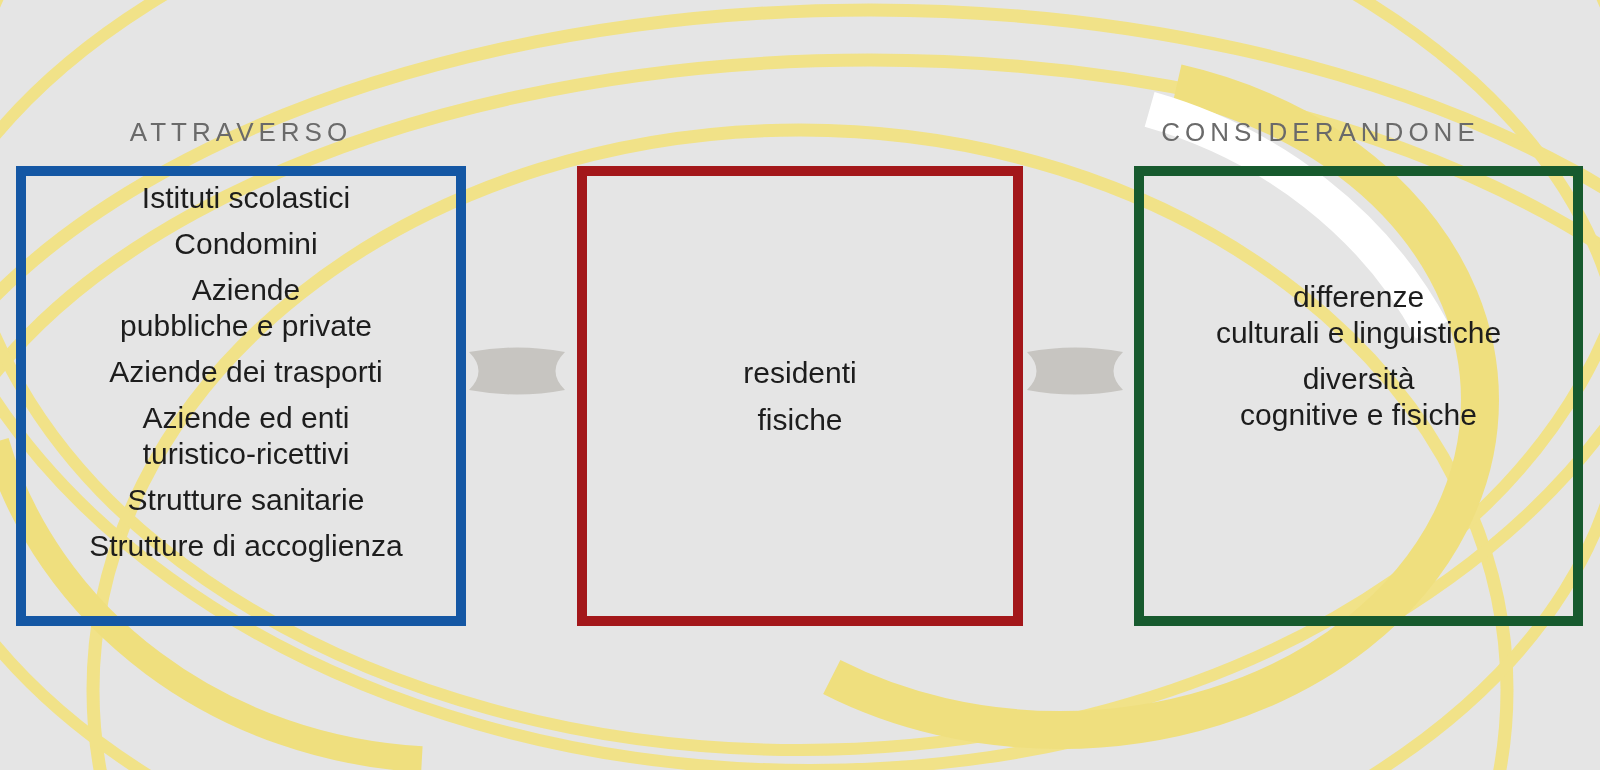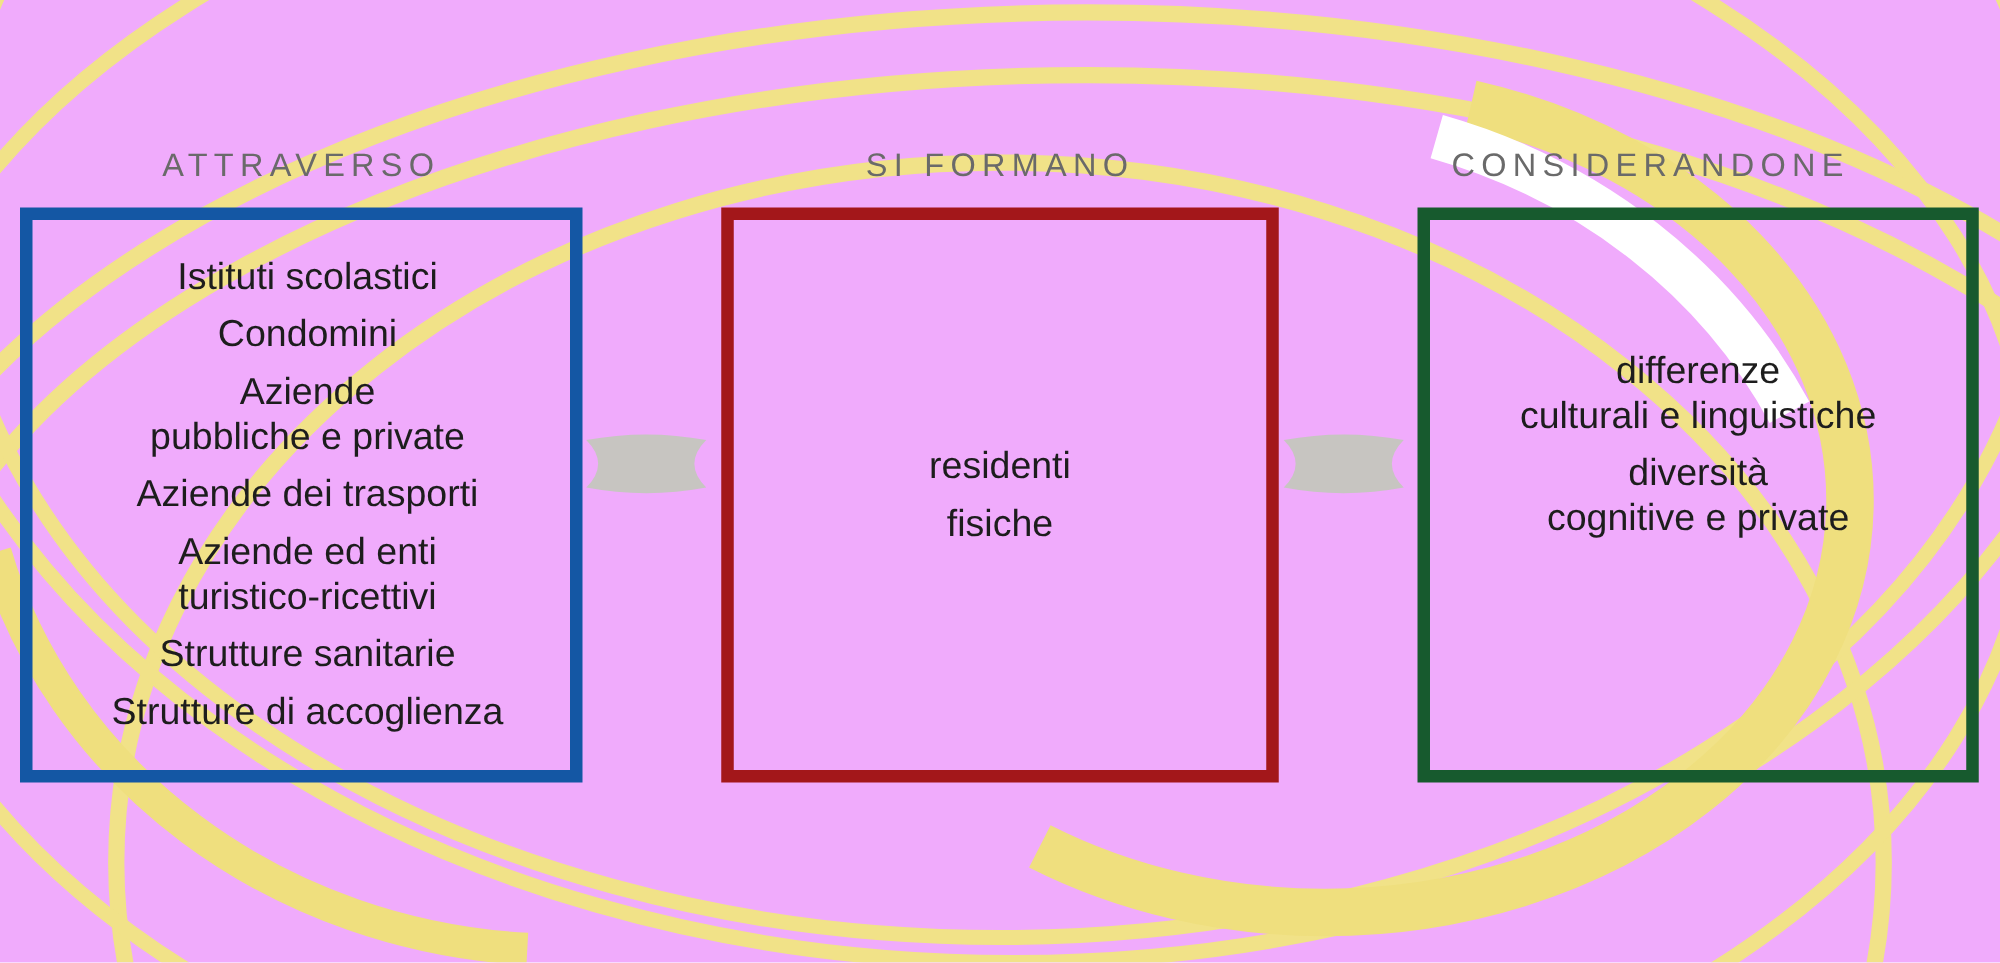--- a/index.html
+++ b/index.html
@@ -1,20 +1,20 @@
 <!DOCTYPE html>
 <html><head>
 <meta charset="utf-8">
 <style>
   html,body{margin:0;padding:0;background:#fff;}
   .canvas{
     position:relative;
     width:1600px;height:770px;
     overflow:hidden;
-    background:#f0abfc;
+    background:#e5e5e5;
     font-family:"Liberation Sans", sans-serif;
   }
   svg.bg{position:absolute;left:0;top:0;}
   svg.bg ellipse{fill:none;}
   .arc-thin{stroke:#F1E288;stroke-width:13;}
   .arc-thin2{stroke:#F1E288;stroke-width:12;}
   .arc-thick{stroke:#EFDF7E;}
   .arc-white{stroke:#ffffff;}
 
   .heading{
@@ -33,21 +33,21 @@
   }
   .box-left{left:16px;width:450px;border:10px solid #1457A4;}
   .box-middle{left:577px;width:446px;border:10px solid #A3171A;}
   .box-right{left:1134px;width:449px;border:10px solid #175A2E;}
 
   .box-inner{
     position:absolute;left:0;top:0;right:0;bottom:0;
     display:flex;flex-direction:column;align-items:center;
     color:#1D1D1D;font-size:30px;text-align:center;
   }
-  .box-left .box-inner{padding-top:28px;margin-left:10px;}
+  .box-left .box-inner{padding-top:4px;margin-left:10px;}
   .box-middle .box-inner{justify-content:center;}
   .box-right .box-inner{justify-content:center;padding-bottom:70px;}
 
   .item{
     line-height:36px;margin-bottom:10px;white-space:pre-line;
   }
   .box-middle .item{line-height:47px;margin-bottom:0;}
 
   .connector{position:absolute;top:345px;width:100px;height:52px;}
   .connector.c1{left:467px;}
@@ -66,21 +66,20 @@
       <ellipse class="arc-thin2" cx="760" cy="390" rx="865" ry="545"></ellipse>
       <ellipse class="arc-thin2" cx="800" cy="170" rx="840" ry="580"></ellipse>
       <ellipse class="arc-thin2" cx="810" cy="115" rx="905" ry="655"></ellipse>
       <ellipse class="arc-thick" cx="450" cy="330" rx="470" ry="430" stroke-width="26" pathLength="100" stroke-dasharray="20 80" stroke-dashoffset="-26"></ellipse>
       <ellipse class="arc-thick" cx="1060" cy="400" rx="420" ry="330" stroke-width="38" pathLength="100" stroke-dasharray="55 45" stroke-dashoffset="-80"></ellipse>
       <ellipse class="arc-white" cx="1010" cy="520" rx="470" ry="430" stroke-width="36" pathLength="100" stroke-dasharray="13 87" stroke-dashoffset="-80"></ellipse>
     </g>
   </svg>
 
   <div class="heading h-left">ATTRAVERSO</div>
-  <div class="heading h-middle">SI FORMANO</div>
   <div class="heading h-right">CONSIDERANDONE</div>
 
   <div class="box box-left">
     <div class="box-inner">
       <div class="item">Istituti scolastici</div>
       <div class="item">Condomini</div>
       <div class="item">Aziende
 pubbliche e private</div>
       <div class="item">Aziende dei trasporti</div>
       <div class="item">Aziende ed enti
@@ -95,21 +94,21 @@
       <div class="item">residenti</div>
       <div class="item">fisiche</div>
     </div>
   </div>
 
   <div class="box box-right">
     <div class="box-inner">
       <div class="item">differenze
 culturali e linguistiche</div>
       <div class="item">diversità
-cognitive e private</div>
+cognitive e fisiche</div>
     </div>
   </div>
 
   <svg class="connector c1" viewBox="0 0 100 52">
     <path d="M 2 7 Q 50 -2 98 7 Q 79 26 98 45 Q 50 54 2 45 Q 21 26 2 7 Z" fill="#C7C5C1"></path>
   </svg>
   <svg class="connector c2" viewBox="0 0 100 52">
     <path d="M 2 7 Q 50 -2 98 7 Q 79 26 98 45 Q 50 54 2 45 Q 21 26 2 7 Z" fill="#C7C5C1"></path>
   </svg>
 

